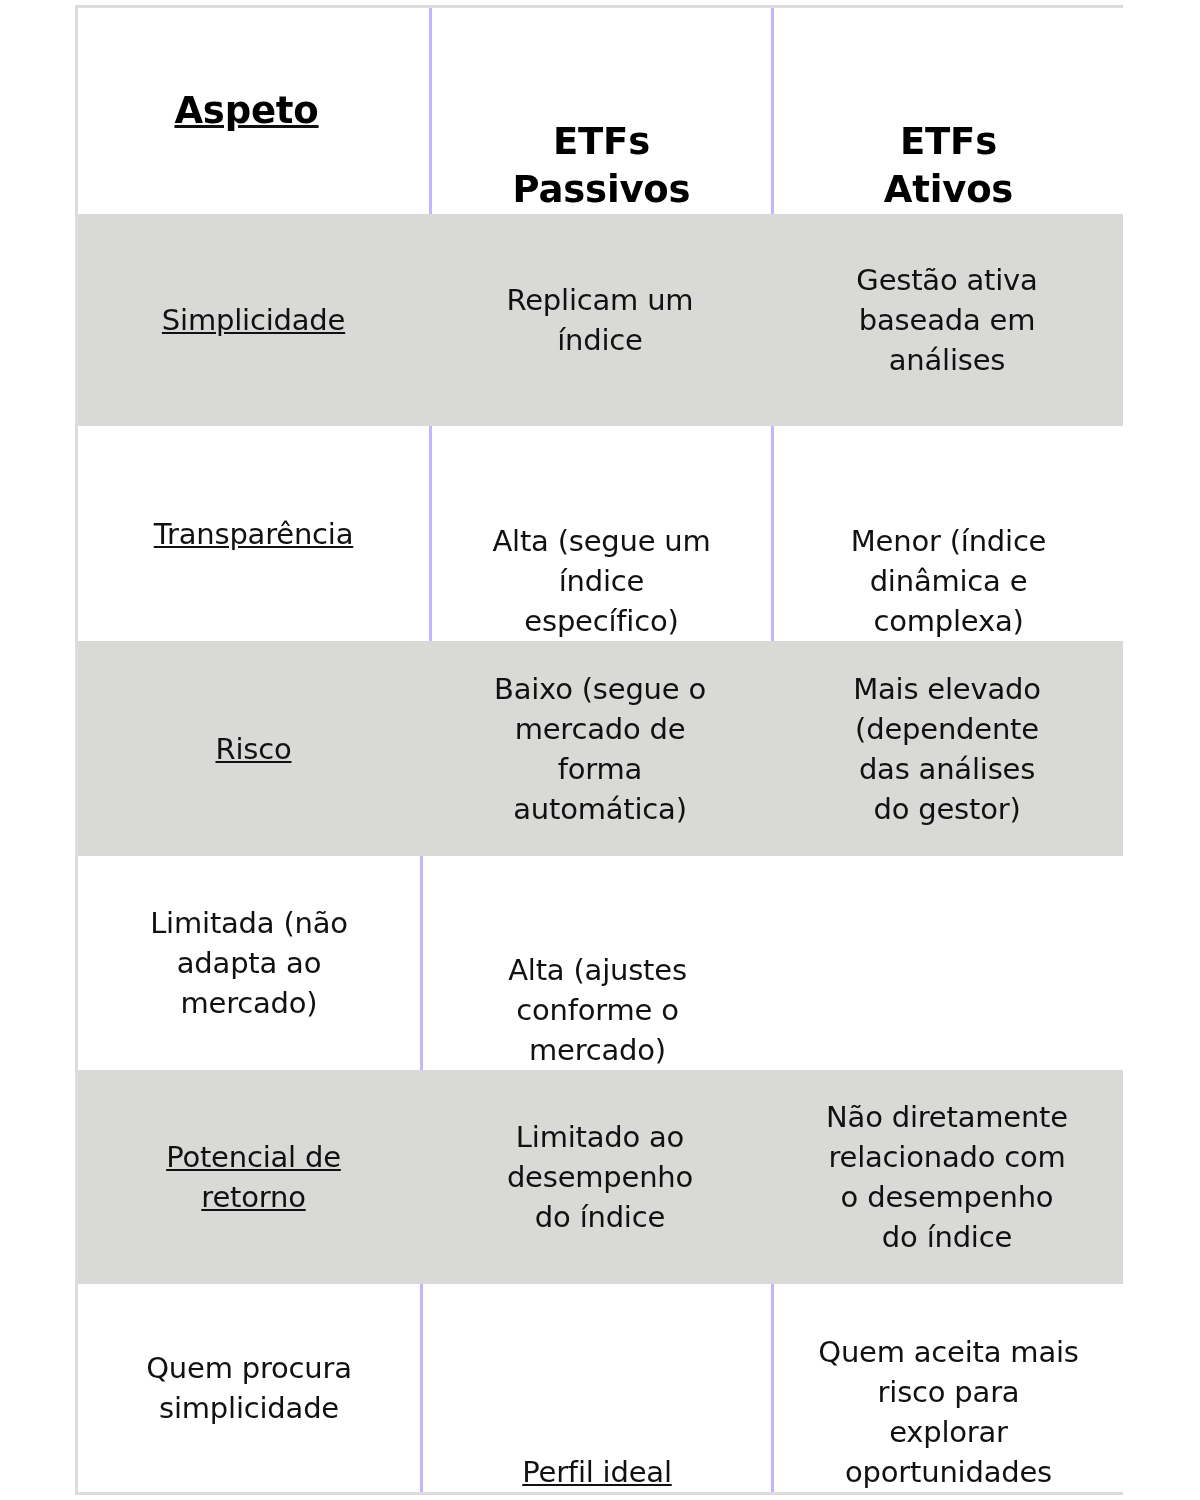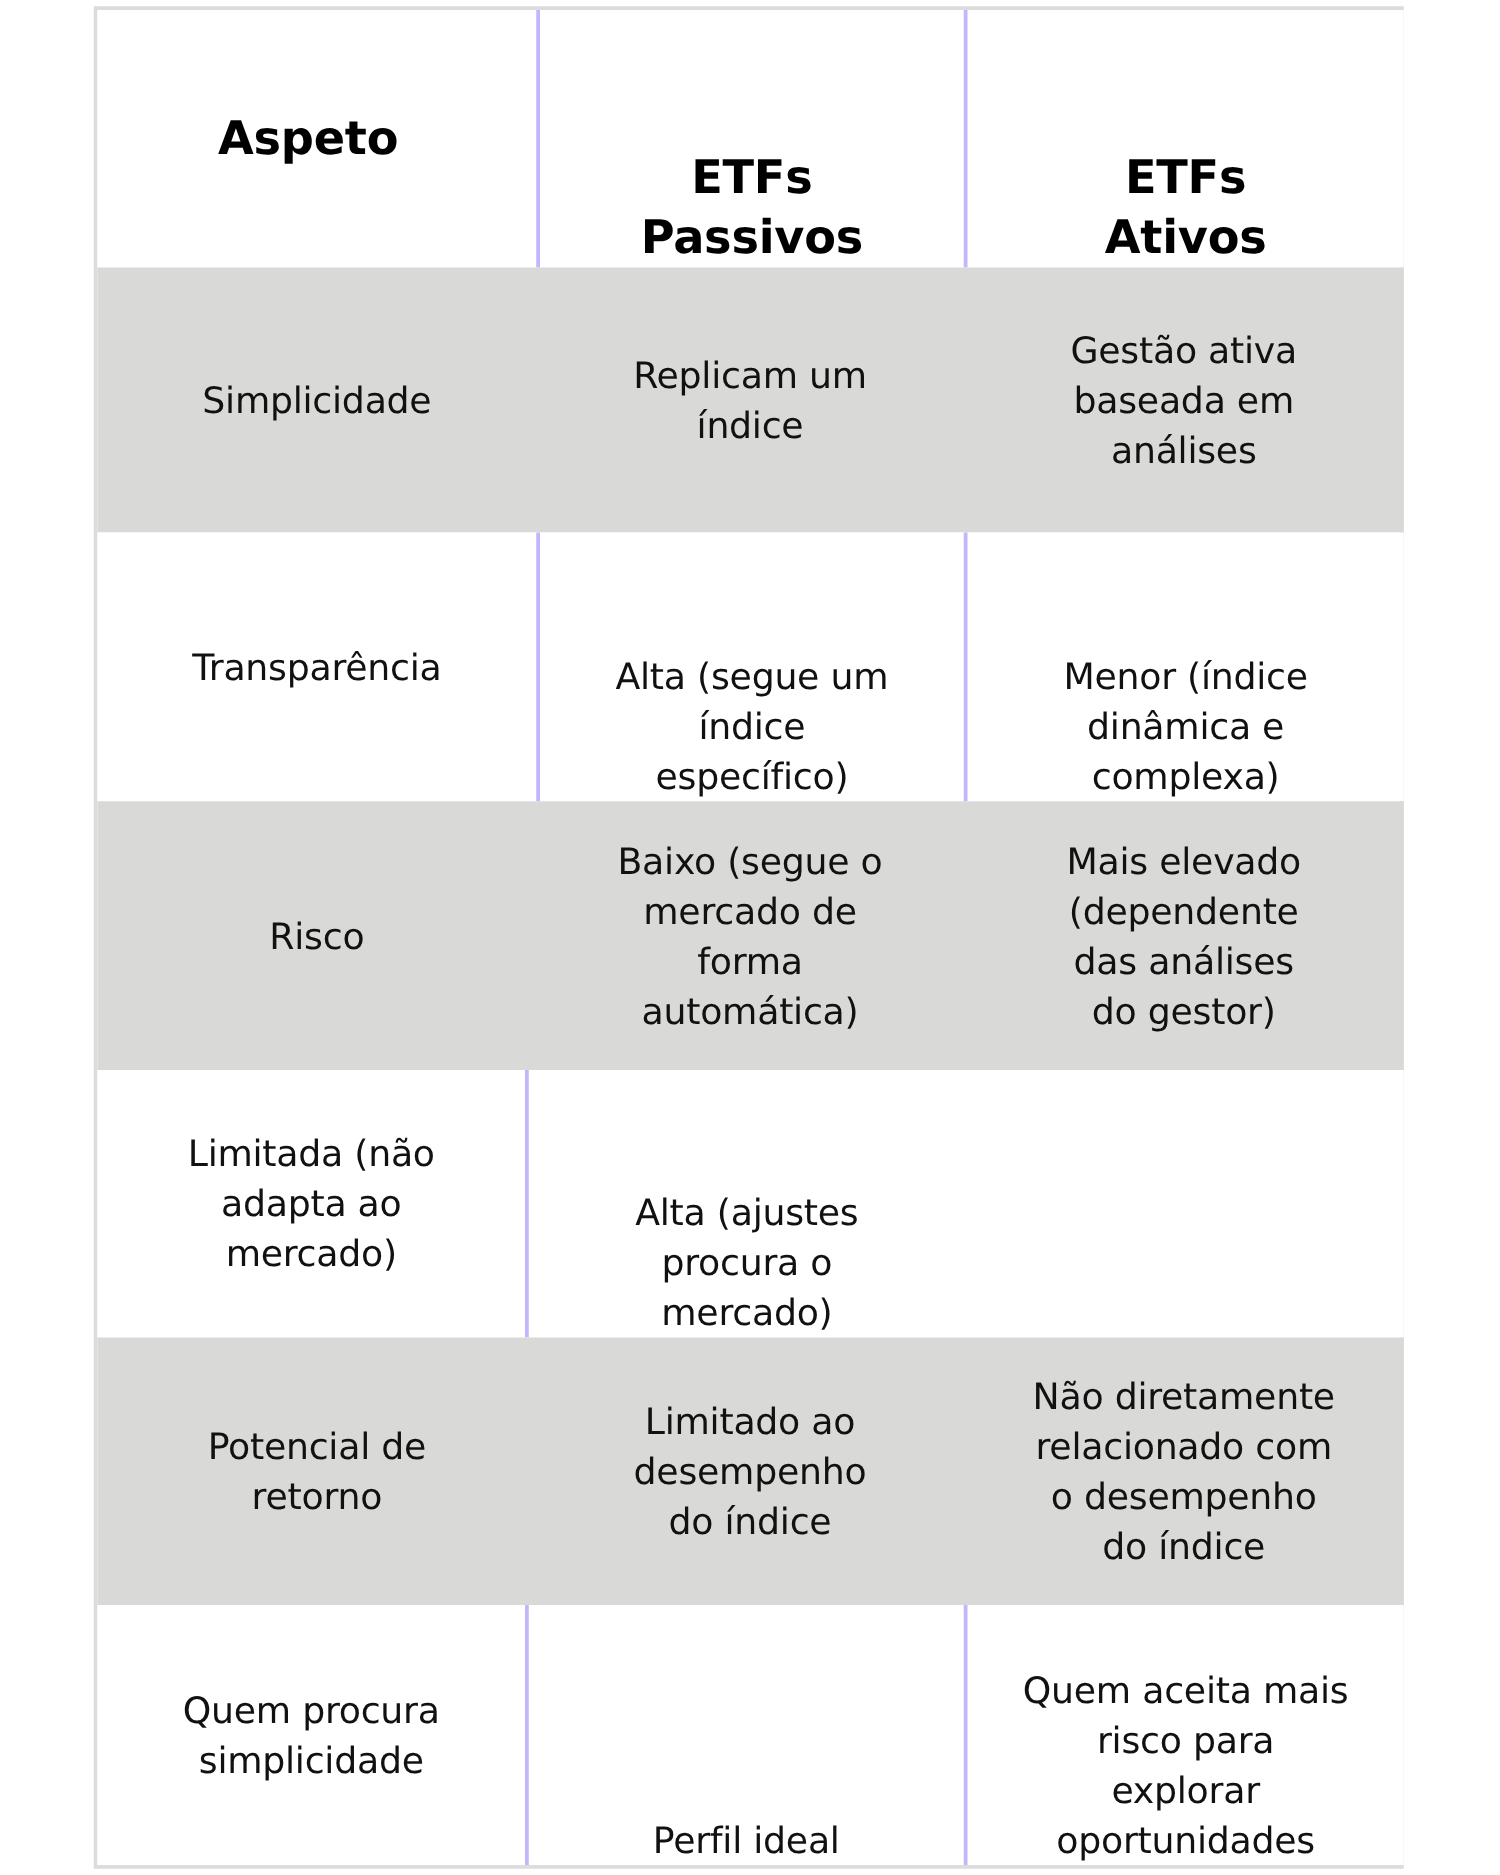--- a/index.html
+++ b/index.html
@@ -40,21 +40,21 @@
       align-items: center;
       justify-content: center;
       text-align: center;
       height: 100%;
     }
     .row.white .cell + .cell,
     .row.header .cell + .cell {
       border-left: 3px solid #c4b5fd;
       justify-content: flex-end;
     }
-    .c0 { width: 351px; }
+    .c0 { width: 351px; text-decoration: underline; }
     .c1 { width: 342px; }
     .c2 { width: 352px; }
     .line {
       display: block;
       font-size: 29px;
       line-height: 40px;
       white-space: nowrap;
       letter-spacing: -0.2px;
     }
     .header .line {
@@ -134,21 +134,21 @@
   </div>
 
   <div class="row white" style="top:848px; height:214px;">
     <div class="cell c1">
       <span class="line">Limitada (não</span>
       <span class="line">adapta ao</span>
       <span class="line">mercado)</span>
     </div>
     <div class="cell c2">
       <span class="line">Alta (ajustes</span>
-      <span class="line">procura o</span>
+      <span class="line">conforme o</span>
       <span class="line">mercado)</span>
     </div>
   </div>
 
   <div class="row gray" style="top:1062px; height:214px;">
     <div class="cell c0">
       <span class="line">Potencial de</span>
       <span class="line">retorno</span>
     </div>
     <div class="cell c1">

